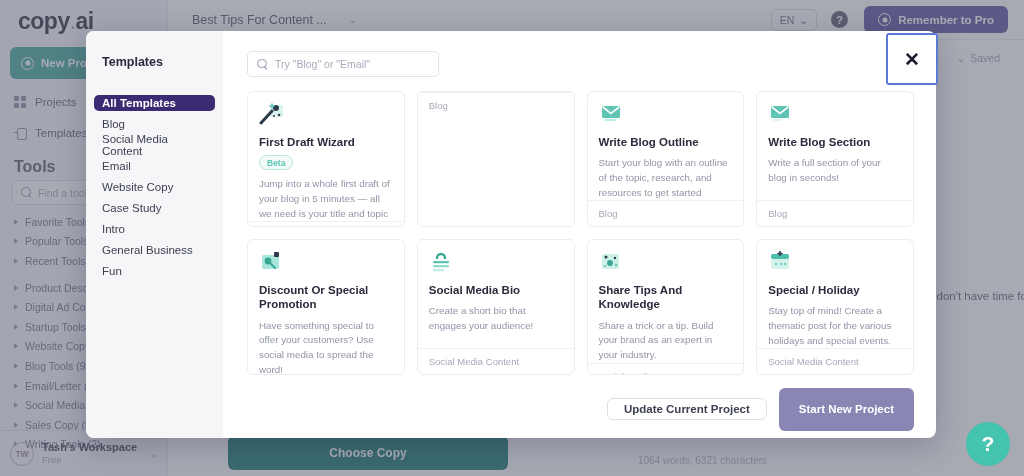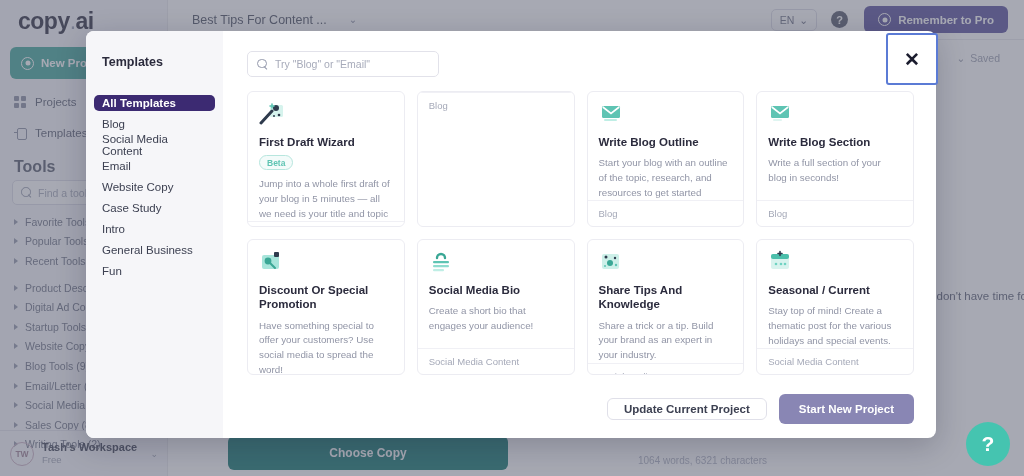--- a/index.html
+++ b/index.html
@@ -194,21 +194,21 @@
   .modal-foot {
     height: 58px; display: flex; align-items: center; justify-content: flex-end;
     gap: 12px; padding-right: 22px;
   }
   .btn-secondary {
     height: 22px; padding: 0 16px; border: 1px solid #e0e0e9; border-radius: 6px;
     background: #fff; font-size: 11.5px; font-weight: 600; color: #3d4152;
     display: flex; align-items: center;
   }
   .btn-primary {
-    height: 30px; padding: 0 20px; border-radius: 6px; background: #8986b4;
+    height: 43px; padding: 0 20px; border-radius: 6px; background: #8986b4;
     color: #fff; font-size: 11.5px; font-weight: 600; display: flex; align-items: center;
   }
 
   .close-btn {
     position: absolute; left: 886px; top: 33px; width: 52px; height: 52px;
     background: #ffffff; border: 2px solid #5b7bd5; border-radius: 3px;
     display: flex; align-items: center; justify-content: center; z-index: 35;
     font-size: 19px; font-weight: 700; color: #1b1c2e;
   }
 </style>
@@ -489,21 +489,21 @@
               <svg width="26" height="24" viewBox="0 0 26 24" aria-hidden="true">
                 <rect x="3" y="4" width="18" height="15" rx="2" fill="#d8f3ee"></rect>
                 <rect x="3" y="4" width="18" height="5" rx="2" fill="#4bbfab"></rect>
                 <path d="M12 1.5 v4 M10 3.5 h4" stroke="#2f3b4d" stroke-width="1.6" stroke-linecap="round"></path>
                 <circle cx="8" cy="14" r="1.3" fill="#6fd3c2"></circle>
                 <circle cx="13" cy="14" r="1.3" fill="#6fd3c2"></circle>
                 <circle cx="17" cy="14" r="1.3" fill="#6fd3c2"></circle>
               </svg>
             </div>
             <div class="card-title-row">
-              <span class="card-title">Seasonal / Current</span>
+              <span class="card-title">Special / Holiday</span>
             </div>
             <div class="card-desc">Stay top of mind! Create a thematic post for the various holidays and special events.</div>
           </div>
           <div class="card-foot">Social Media Content</div>
         </div>
 
       </div>
 
       <div class="modal-foot">
         <div class="btn-secondary">Update Current Project</div>

